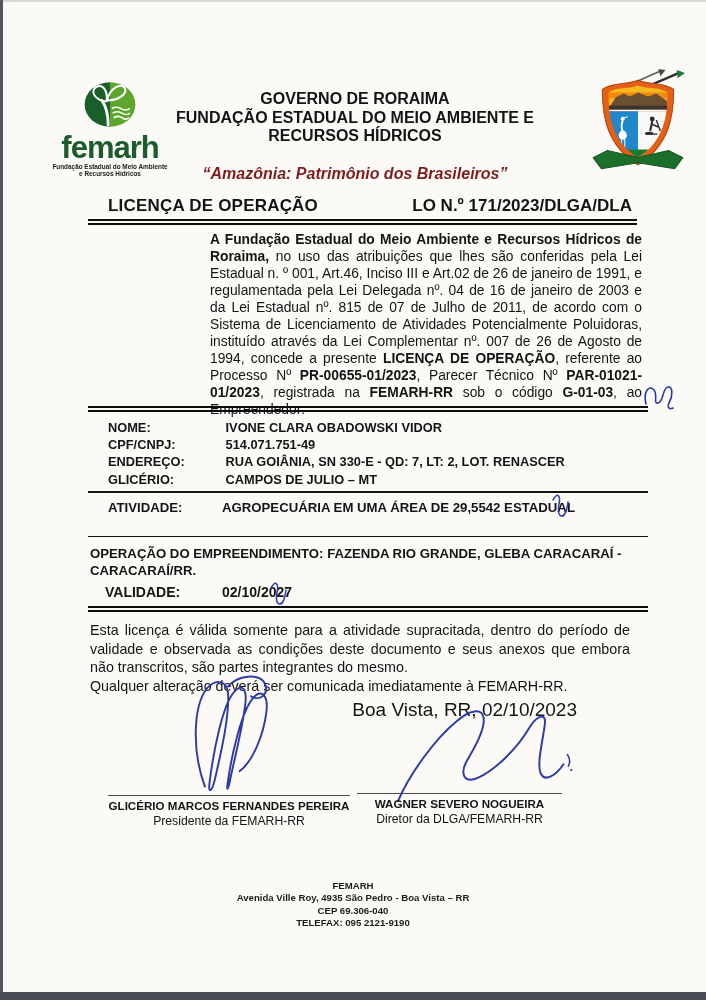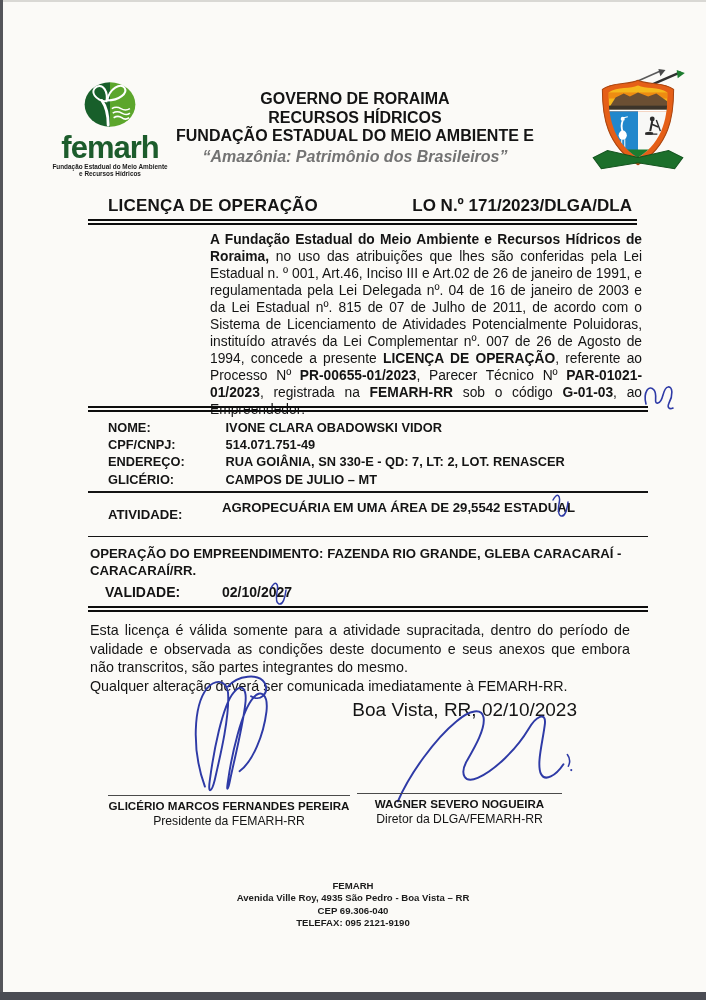--- a/index.html
+++ b/index.html
@@ -9,39 +9,39 @@
   
   .edge-left{left:0;top:0;width:3px;height:1000px;background:#54555a;}
   .edge-bottom{left:0;top:992px;width:706px;height:8px;background:#4a4c53;}
   .edge-top{left:0;top:0;width:706px;height:2px;background:#d9d8d4;}
   
   .logo-block{left:44px;top:80px;width:132px;text-align:center;}
   .logo-word{font-size:31px;font-weight:bold;color:#1c5c2c;line-height:30px;letter-spacing:-1px;margin-top:-1px;}
   .logo-tag{font-size:6.4px;font-weight:bold;color:#1a1a1a;line-height:7.4px;}
   .org-block{left:150px;top:90px;width:410px;text-align:center;font-weight:bold;}
   .org-line{font-size:16px;line-height:18.6px;}
-  .motto{font-size:16px;line-height:19px;font-style:italic;color:#737373;margin-top:1px;}
+  .motto{font-size:16px;line-height:19px;font-style:italic;color:#7f1d1d;margin-top:18px;}
   .coat{left:588px;top:68px;}
   
   .title-left{left:108px;top:196px;font-size:17px;font-weight:bold;letter-spacing:.2px;}
   .title-right{right:74px;top:196px;font-size:17px;font-weight:bold;}
   .rule-double{border-top:2.6px solid #0d0d0d;border-bottom:2.4px solid #0d0d0d;height:2.2px;}
   .rule-single{border-top:2px solid #141414;height:0;}
   .rule-thin{border-top:1.6px solid #141414;height:0;}
   .r-title{left:88px;top:219px;width:549px;}
   .r-fields-top{left:88px;top:406px;width:560px;}
   .r-fields-bottom{left:88px;top:491px;width:560px;}
   .r-activity{left:88px;top:536px;width:560px;}
   .r-validity{left:88px;top:606px;width:560px;}
   
   .preamble{left:210px;top:231px;width:432px;font-size:13.8px;line-height:17px;text-align:justify;}
   .fields{left:108px;top:419px;font-size:12.8px;font-weight:bold;line-height:17.2px;}
   .frow{white-space:nowrap;}
   .flabel{display:inline-block;width:114px;}
-  .act-label{left:108px;top:500px;font-size:13.2px;font-weight:bold;margin-top:7px;}
+  .act-label{left:108px;top:500px;font-size:13.2px;font-weight:bold;}
   .act-value{left:222px;top:500px;font-size:13.2px;font-weight:bold;white-space:nowrap;}
   .enterprise{left:90px;top:546px;width:566px;font-size:13.2px;font-weight:bold;line-height:16.6px;}
   .val-label{left:105px;top:584px;font-size:14px;font-weight:bold;}
   .val-value{left:222px;top:584px;font-size:14px;font-weight:bold;}
   .closing{left:90px;top:621px;width:540px;font-size:14.3px;line-height:18.6px;text-align:justify;}
   .dateline{right:129px;top:699px;font-size:19px;}
   
   .sig-line{border-top:1.6px solid #4a4a4a;height:0;}
   .sigl-line{left:108px;top:795px;width:242px;}
   .sigr-line{left:357px;top:793px;width:205px;}
@@ -75,22 +75,22 @@
       <path d="M35,35 q5,-3 10,0 q5,3 9,0" stroke="#ffffff" stroke-width="1.8" fill="none"></path>
       <path d="M36,40 q5,-3 9,0 q4,3 8,0" stroke="#ffffff" stroke-width="1.8" fill="none"></path>
     </svg>
     <div class="logo-word">femarh</div>
     <div class="logo-tag">Fundação Estadual do Meio Ambiente</div>
     <div class="logo-tag">e Recursos Hídricos</div>
   </div>
 
   <div class="abs org-block">
     <div class="org-line">GOVERNO DE RORAIMA</div>
+    <div class="org-line">FUNDAÇÃO ESTADUAL DO MEIO AMBIENTE E</div>
     <div class="org-line">RECURSOS HÍDRICOS</div>
-    <div class="org-line">FUNDAÇÃO ESTADUAL DO MEIO AMBIENTE E</div>
     <div class="motto">“Amazônia: Patrimônio dos Brasileiros”</div>
   </div>
 
   <svg class="abs coat" width="100" height="112" viewBox="0 0 96 110">
     <line x1="18" y1="26" x2="70" y2="3" stroke="#5a5a5a" stroke-width="1.6"></line>
     <polygon points="68,1 75,2 70,8" fill="#4a4a4a"></polygon>
     <line x1="44" y1="24" x2="90" y2="4" stroke="#303030" stroke-width="2.4"></line>
     <polygon points="86,2 94,5 87,10" fill="#1d7c2f"></polygon>
     <path d="M48,12 C38,17 23,13 13,21 C13,47 17,76 48,95 C79,76 83,47 83,21 C73,13 58,17 48,12 Z" fill="#e55f17" stroke="#a84510" stroke-width="1"></path>
     <clipPath id="innerShield">

